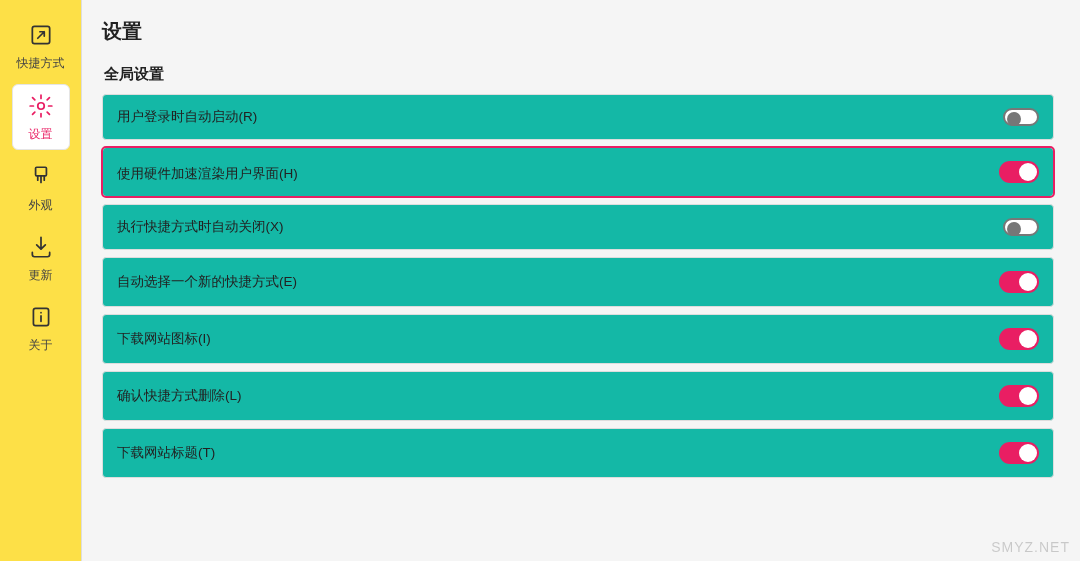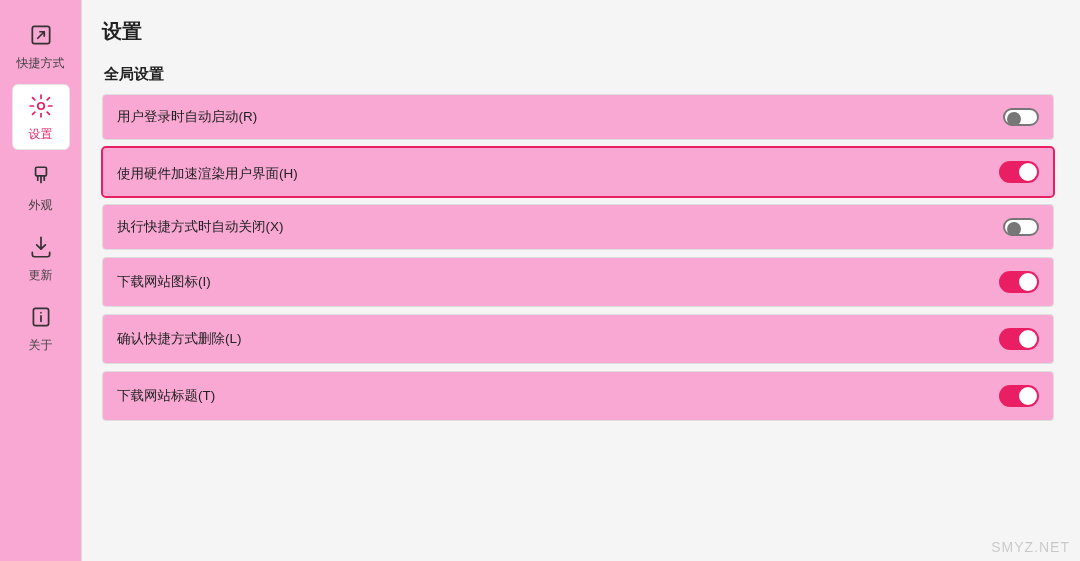--- a/index.html
+++ b/index.html
@@ -6,21 +6,21 @@
 html, body { width: 1080px; height: 561px; overflow: hidden; }
 body {
   font-family: "Microsoft YaHei", "PingFang SC", -apple-system, sans-serif;
   background: #f5f5f5;
   display: flex;
   color: #333;
 }
 .sidebar {
   width: 82px;
   min-width: 82px;
-  background: #f9a8d4;
+  background: #fde047;
   border-right: 1px solid #ddd;
   display: flex;
   flex-direction: column;
   align-items: center;
   padding-top: 14px;
   gap: 6px;
 }
 .sidebar-item {
   width: 58px;
   padding: 8px 0 6px;
@@ -52,21 +52,21 @@
   margin-bottom: 20px;
   color: #222;
 }
 .section-title {
   font-size: 15px;
   font-weight: 600;
   margin: 16px 0 10px 2px;
   color: #222;
 }
 .row {
-  background: #f9a8d4;
+  background: #14b8a6;
   border: 1px solid #ddd;
   border-radius: 4px;
   padding: 13px 14px;
   display: flex;
   align-items: center;
   justify-content: space-between;
   margin-bottom: 7px;
   font-size: 13.5px;
   color: #222;
 }
@@ -171,20 +171,24 @@
       </div>
       <div class="row hl">
         <span>使用硬件加速渲染用户界面(H)</span>
         <span class="toggle on"></span>
       </div>
       <div class="row">
         <span>执行快捷方式时自动关闭(X)</span>
         <span class="toggle off"></span>
       </div>
       <div class="row">
+        <span>自动选择一个新的快捷方式(E)</span>
+        <span class="toggle on"></span>
+      </div>
+      <div class="row">
         <span>下载网站图标(I)</span>
         <span class="toggle on"></span>
       </div>
       <div class="row">
         <span>确认快捷方式删除(L)</span>
         <span class="toggle on"></span>
       </div>
       <div class="row">
         <span>下载网站标题(T)</span>
         <span class="toggle on"></span>

